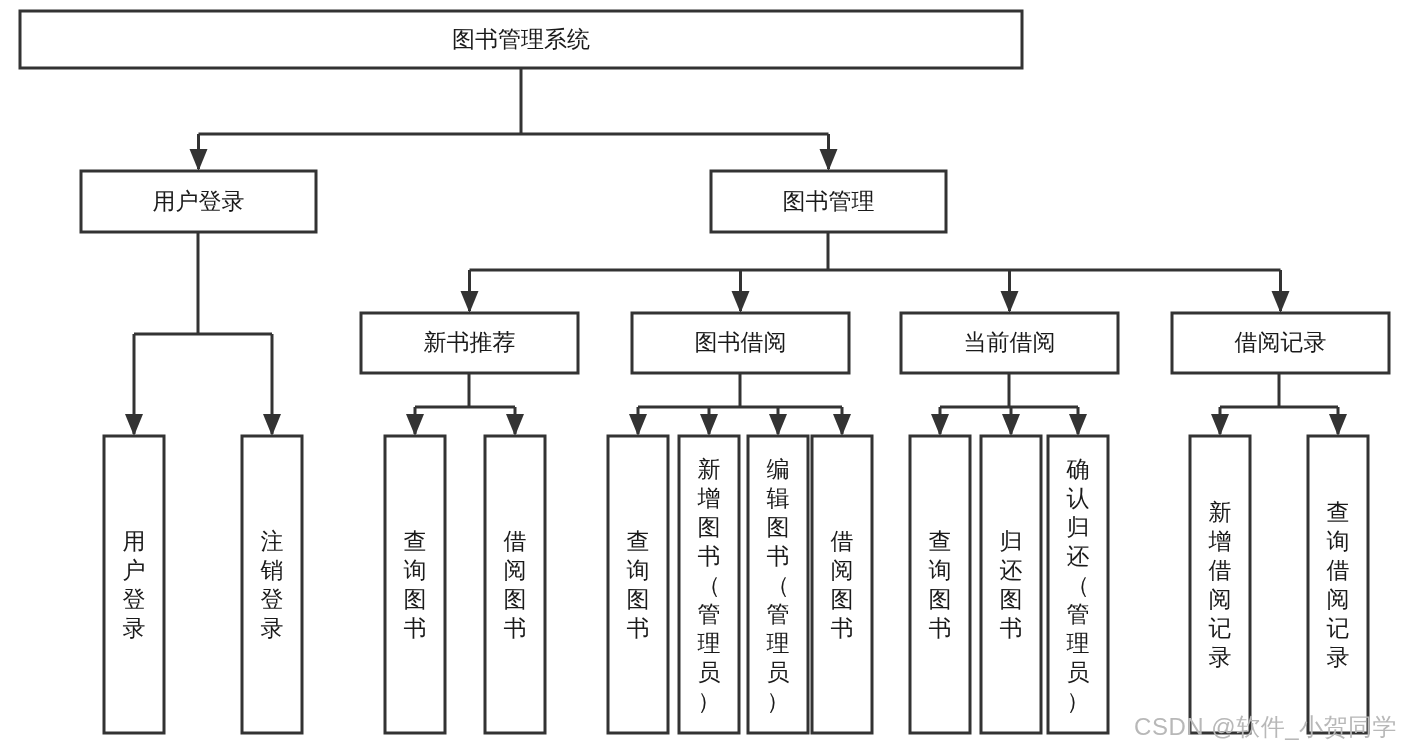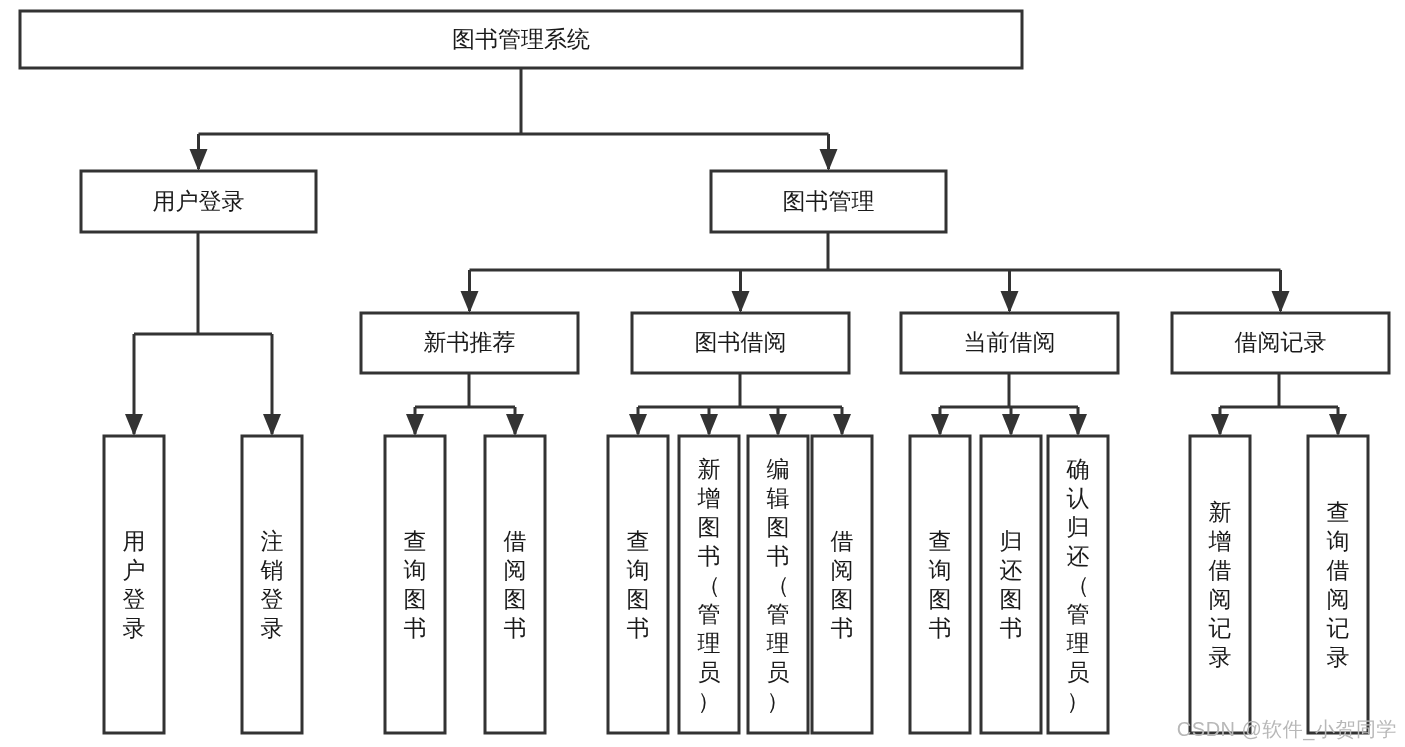--- a/index.html
+++ b/index.html
@@ -15,21 +15,21 @@
     font-family:"Liberation Sans","DejaVu Sans",sans-serif;
     fill:#1a1a1a;font-size:23px;text-anchor:middle;dominant-baseline:middle;
   }
   .node-label-v{
     font-family:"Liberation Sans","DejaVu Sans",sans-serif;
     fill:#1a1a1a;font-size:23px;text-anchor:middle;
   }
   .watermark{
     position:absolute;right:8px;bottom:4px;
     font-family:"Liberation Sans","DejaVu Sans",sans-serif;
-    font-size:20px;color:#b8b8b8;white-space:nowrap;
+    font-size:24px;color:#b8b8b8;white-space:nowrap;
     letter-spacing:0.5px;
   }
 </style>
 </head>
 <body>
 
 <svg id="diagram" viewBox="0 0 1405 747">
     <g>
       <g>
         <line x1="521" y1="68" x2="521" y2="134" class="conn"></line>

